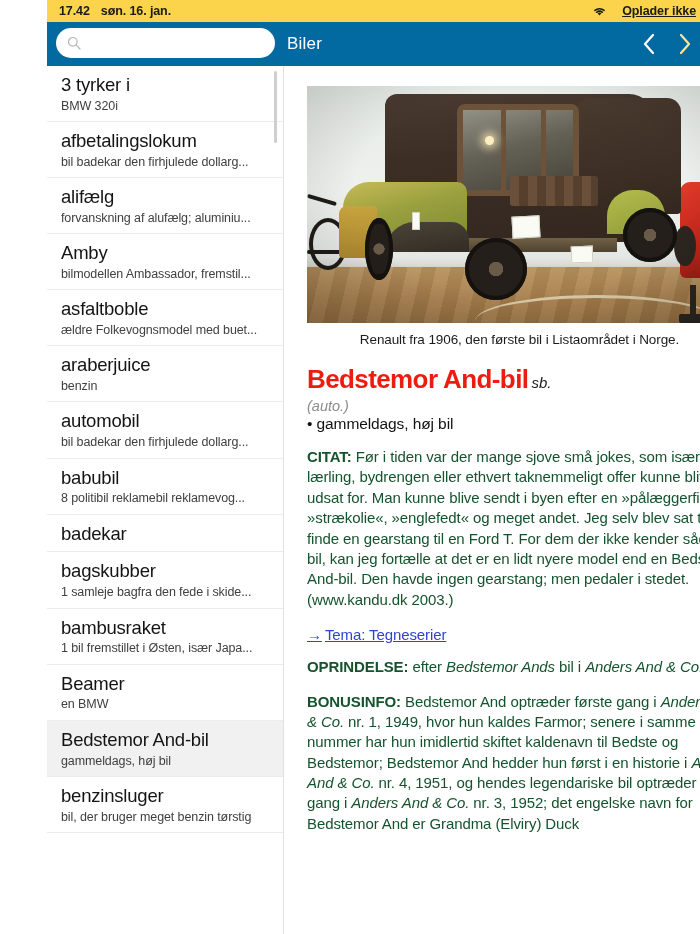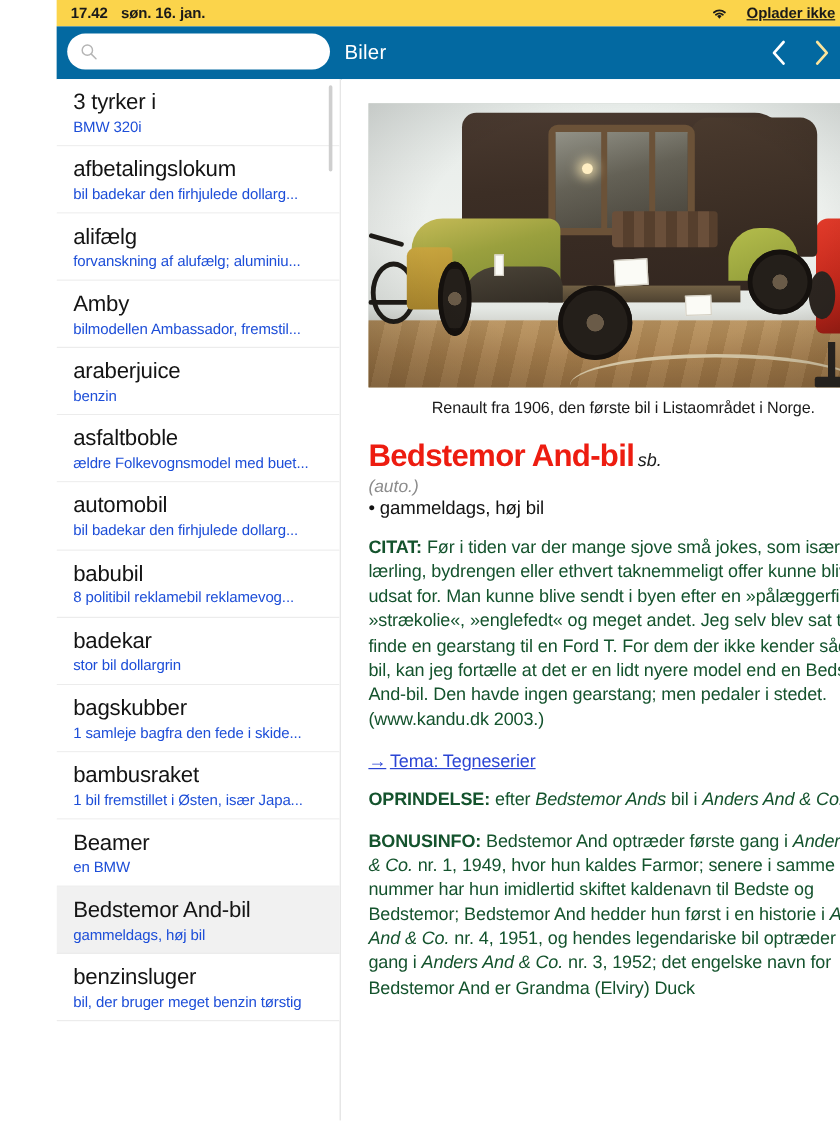--- a/index.html
+++ b/index.html
@@ -158,21 +158,21 @@
     font-size: 18.5px;
     color: #141414;
     line-height: 1.18;
     letter-spacing: -0.2px;
     font-weight: 400;
     white-space: nowrap;
     overflow: hidden;
   }
   .entry .gloss {
     font-size: 12.5px;
-    color: #1d4ed8;
+    color: #404040;
     line-height: 1.3;
     margin-top: 2px;
     white-space: nowrap;
     overflow: hidden;
     letter-spacing: -0.1px;
   }
   .scroll-thumb {
     position: absolute;
     right: 6px; top: 5px;
     width: 3.5px; height: 72px;
@@ -471,38 +471,37 @@
         </div>
         <div class="entry">
           <div class="term">alifælg</div>
           <div class="gloss">forvanskning af alufælg; aluminiu...</div>
         </div>
         <div class="entry">
           <div class="term">Amby</div>
           <div class="gloss">bilmodellen Ambassador, fremstil...</div>
         </div>
         <div class="entry">
+          <div class="term">asfaltboble</div>
+          <div class="gloss">ældre Folkevognsmodel med buet...</div>
+        </div>
+        <div class="entry">
           <div class="term">araberjuice</div>
           <div class="gloss">benzin</div>
         </div>
         <div class="entry">
-          <div class="term">asfaltboble</div>
-          <div class="gloss">ældre Folkevognsmodel med buet...</div>
-        </div>
-        <div class="entry">
           <div class="term">automobil</div>
           <div class="gloss">bil badekar den firhjulede dollarg...</div>
         </div>
         <div class="entry">
           <div class="term">babubil</div>
           <div class="gloss">8 politibil reklamebil reklamevog...</div>
         </div>
         <div class="entry">
           <div class="term">badekar</div>
-          <div class="gloss">stor bil dollargrin</div>
         </div>
         <div class="entry">
           <div class="term">bagskubber</div>
           <div class="gloss">1 samleje bagfra den fede i skide...</div>
         </div>
         <div class="entry">
           <div class="term">bambusraket</div>
           <div class="gloss">1 bil fremstillet i Østen, især Japa...</div>
         </div>
         <div class="entry">

